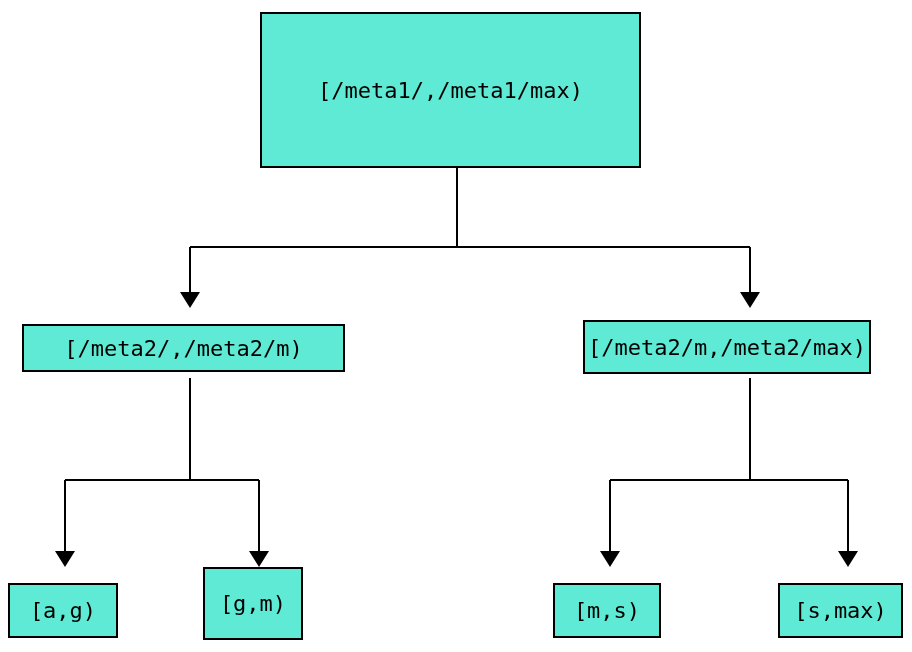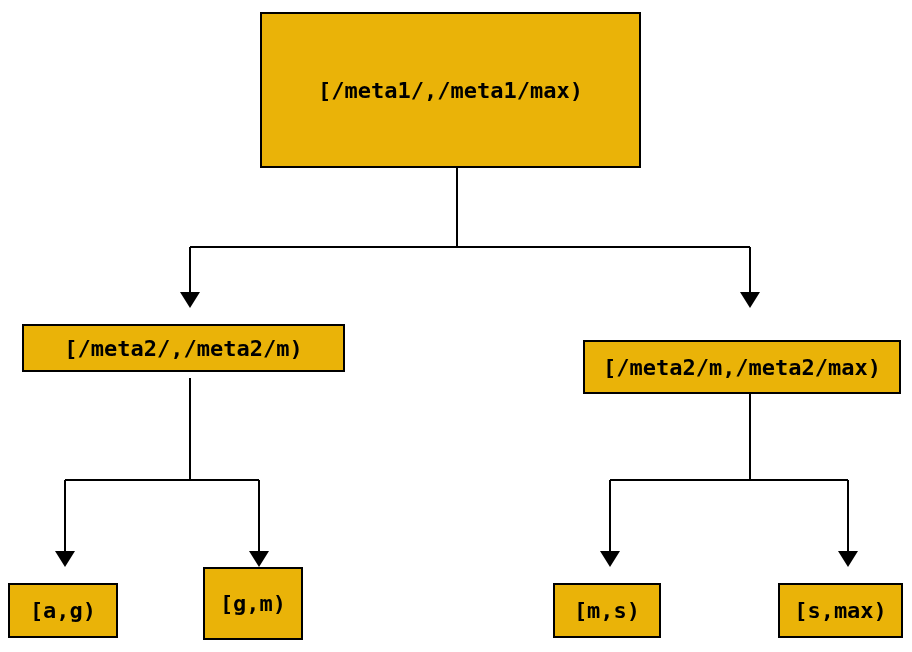--- a/index.html
+++ b/index.html
@@ -11,35 +11,35 @@
     position: relative;
     width: 912px;
     height: 652px;
     background: #ffffff;
     font-family: "DejaVu Sans Mono", "Liberation Mono", monospace;
     overflow: hidden;
   }
   .node {
     position: absolute;
     border: 2px solid #000000;
-    background: #eab308;
+    background: #5eead4;
     display: flex;
     align-items: center;
     justify-content: center;
     font-size: 22px;
-    font-weight: bold;
+    font-weight: normal;
     color: #000000;
     letter-spacing: 0px;
     white-space: nowrap;
     box-sizing: border-box;
   }
   
   #node-root      { left: 260px; top:  12px; width: 381px; height: 156px; }
   #node-meta2-low { left:  22px; top: 324px; width: 323px; height: 48px; }
-  #node-meta2-high{ left: 583px; top: 340px; width: 318px; height: 54px; }
+  #node-meta2-high{ left: 583px; top: 320px; width: 288px; height: 54px; }
   #node-leaf-ag   { left:   8px; top: 583px; width: 110px; height: 55px; }
   #node-leaf-gm   { left: 203px; top: 567px; width: 100px; height: 73px; }
   #node-leaf-ms   { left: 553px; top: 583px; width: 108px; height: 55px; }
   #node-leaf-smax { left: 778px; top: 583px; width: 125px; height: 55px; }
   #edges {
     position: absolute;
     left: 0; top: 0;
     width: 912px;
     height: 652px;
     pointer-events: none;

